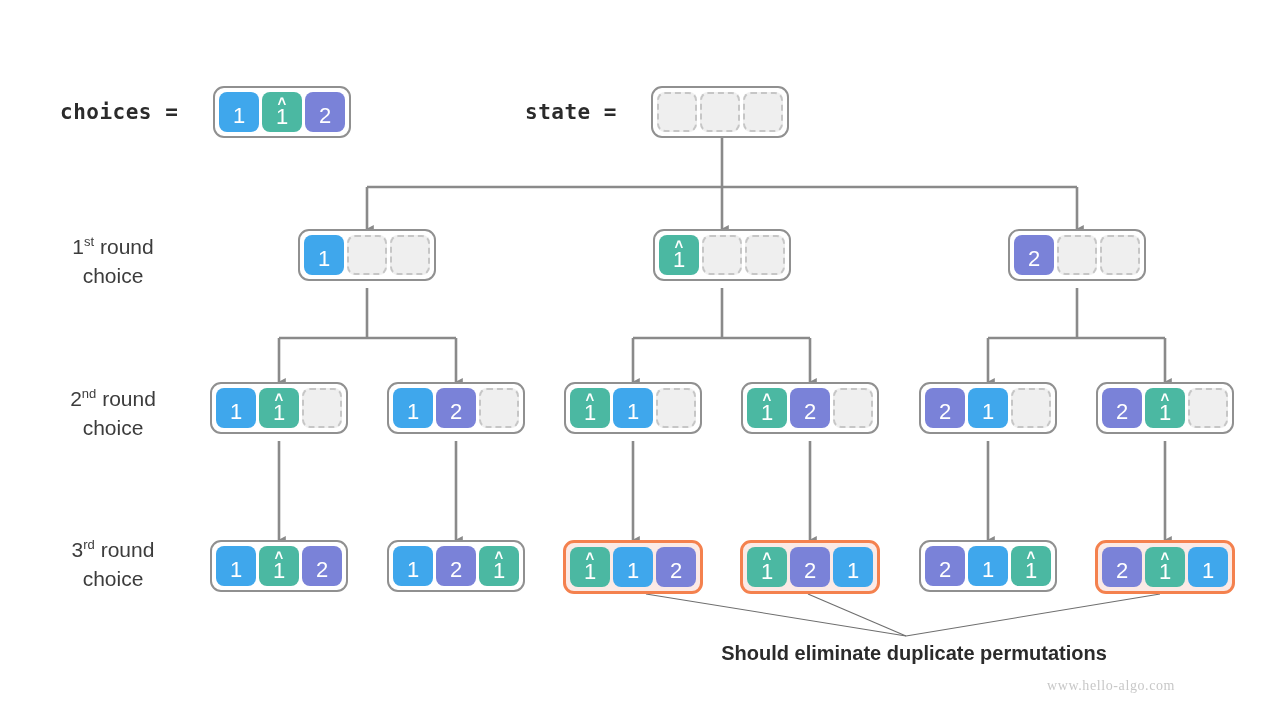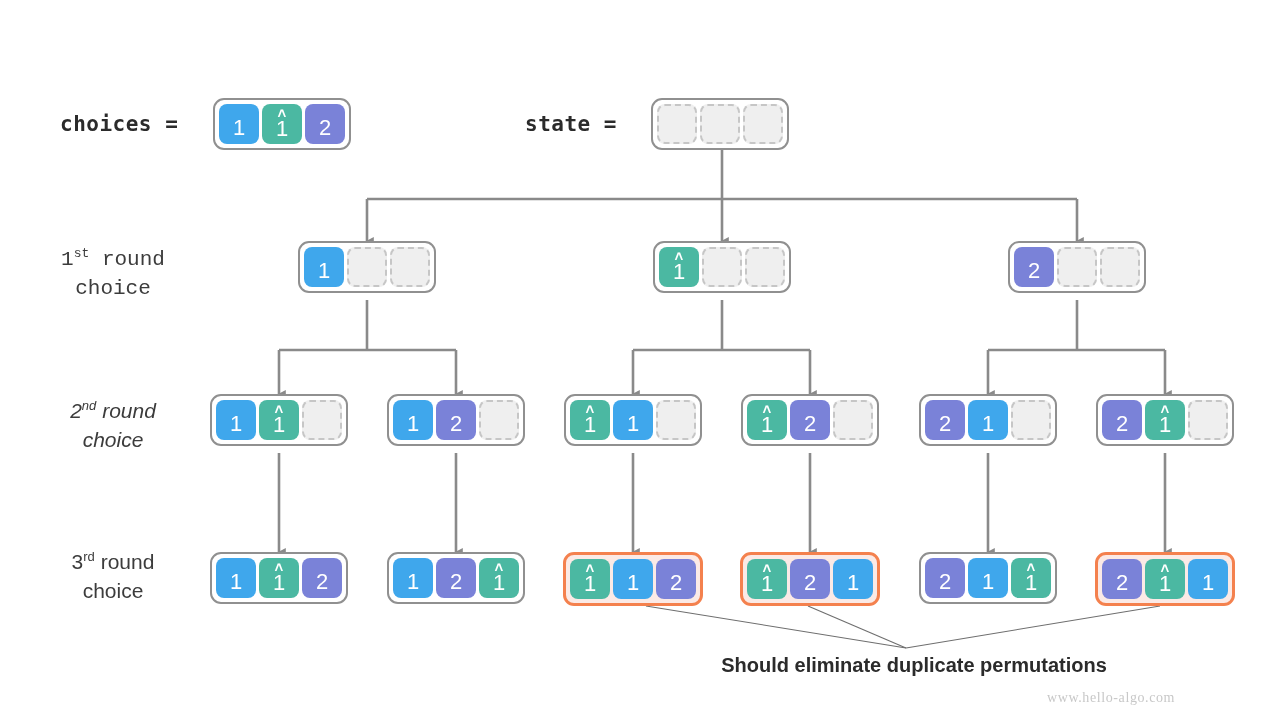--- a/index.html
+++ b/index.html
@@ -1,21 +1,21 @@
 <!DOCTYPE html>
 <html><head>
 <meta charset="utf-8">
 <style>
   html,body{margin:0;padding:0;}
   body{
     width:1280px;height:720px;background:#ffffff;
     font-family:"Liberation Sans",sans-serif;
     overflow:hidden;position:relative;
   }
-  #stage{position:absolute;left:0;top:12px;width:1280px;height:651px;}
+  #stage{position:absolute;left:0;top:0;width:1280px;height:651px;}
 
   
   #wires{position:absolute;left:0;top:0;width:1280px;height:720px;pointer-events:none;}
 
   
   .mono-label{
     position:absolute;
     font-family:"DejaVu Sans Mono","Liberation Mono",monospace;
     font-weight:700;font-size:21px;color:#2b2b2b;letter-spacing:.5px;
     white-space:pre;
@@ -141,26 +141,26 @@
       </div>
     </div>
 
   <div class="mono-label" style="left:525px;top:100px;">state =</div>
   <div class="arr" id="state-array" style="left:651px;top:86px;">
       <div class="cell empty"></div>
       <div class="cell empty"></div>
       <div class="cell empty"></div>
     </div>
 
-  <div class="round-label" style="left:113px;top:233px;transform:translateX(-50%);font-family:Liberation Mono, monospace;">
+  <div class="round-label" style="left:113px;top:233px;transform:translateX(-50%);">
     <span><span>1</span><sup>st</sup><span> round</span></span><br>
     <span>choice</span>
   </div>
 
-  <div class="round-label" style="left:113px;top:385px;transform:translateX(-50%);font-style:italic;">
+  <div class="round-label" style="left:113px;top:385px;transform:translateX(-50%);">
     <span><span>2</span><sup>nd</sup><span> round</span></span><br>
     <span>choice</span>
   </div>
 
   <div class="round-label" style="left:113px;top:536px;transform:translateX(-50%);">
     <span><span>3</span><sup>rd</sup><span> round</span></span><br>
     <span>choice</span>
   </div>
 
   <div id="tree-nodes">

